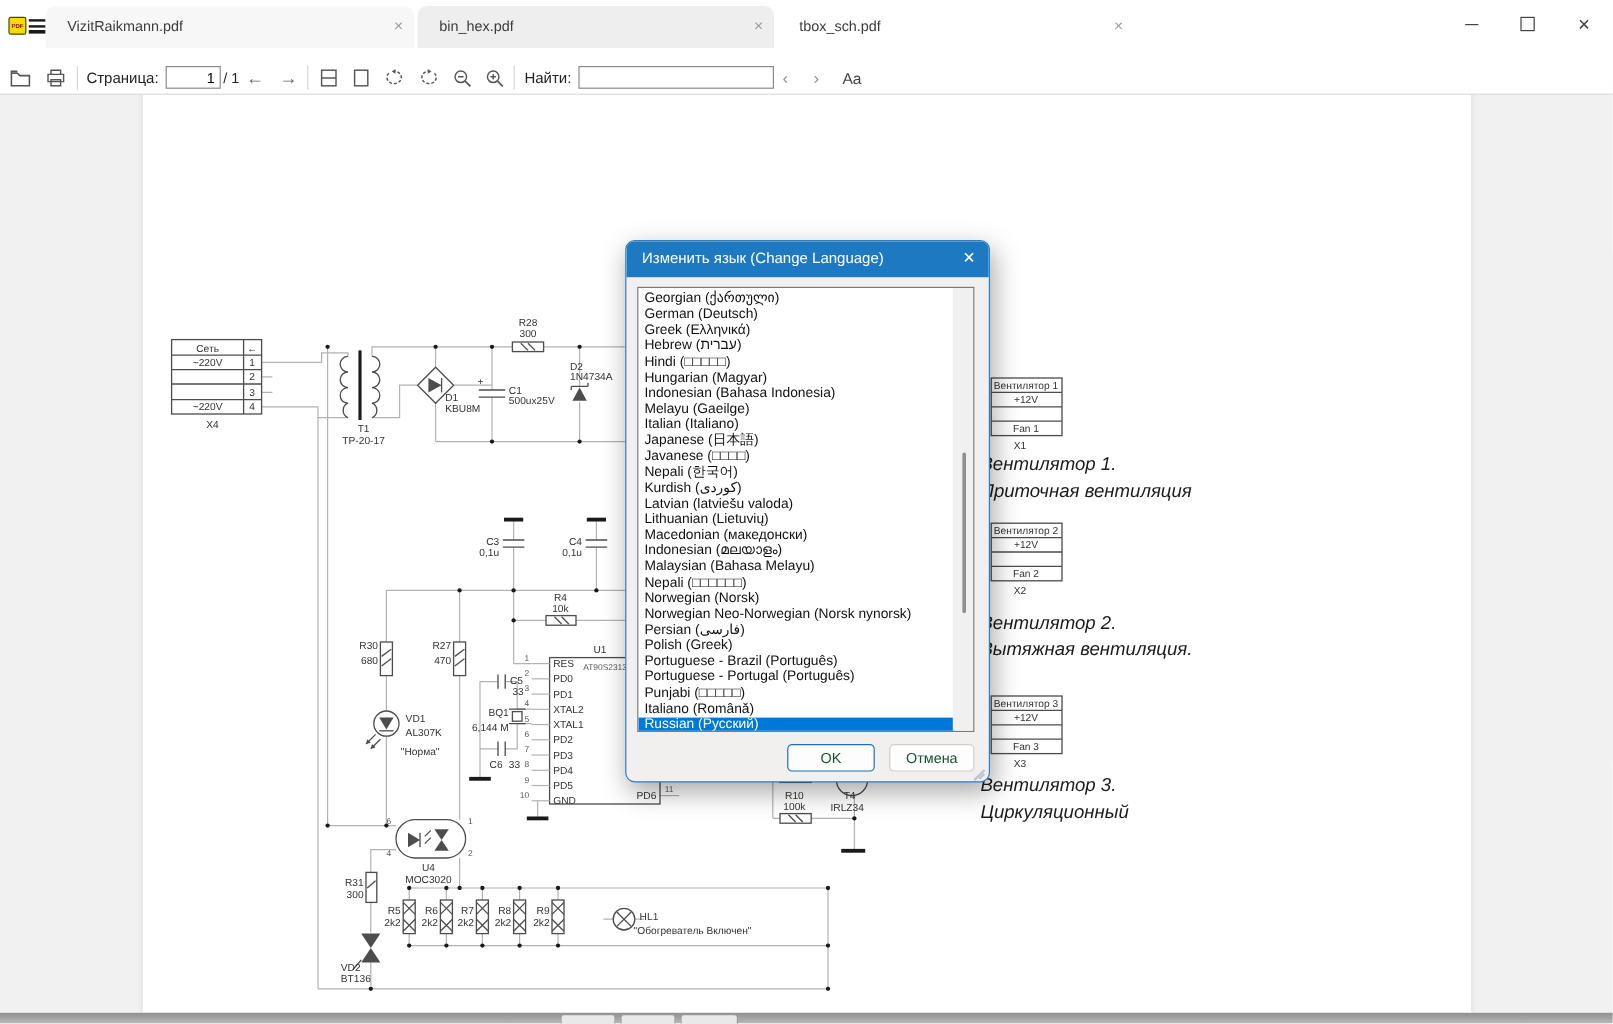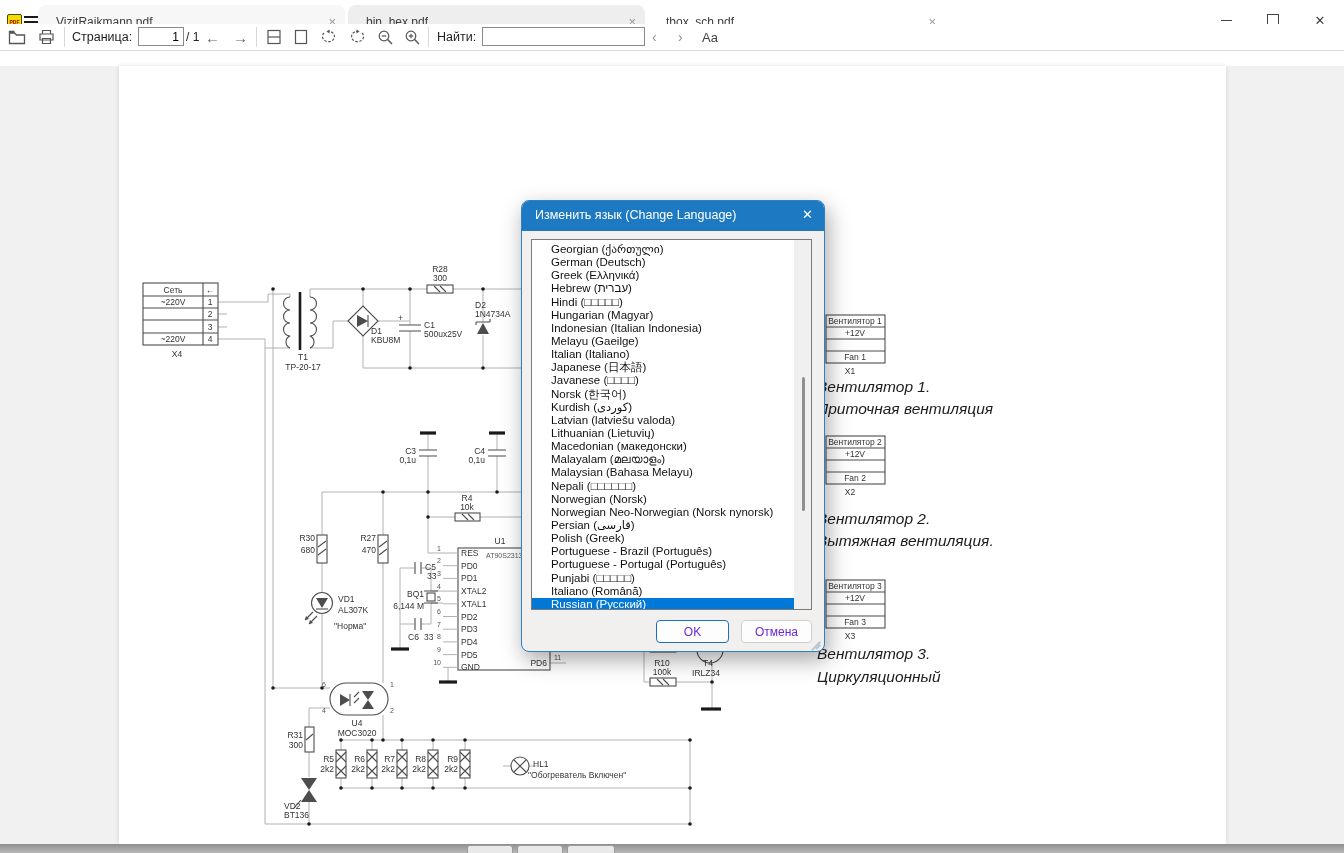--- a/index.html
+++ b/index.html
@@ -18,21 +18,21 @@
   .tab .t-close{position:absolute;right:9px;top:9px;font-size:13px;color:#9a9a9a;cursor:pointer}
   .tab1{left:38px;width:307px;background:#f7f7f7}
   .tab2{left:348px;width:297px;background:#eeeeee}
   .tab3{left:648px;width:297px;background:transparent}
   .wctl{position:absolute;top:0;width:40px;height:40px;display:flex;align-items:center;justify-content:center;color:#444}
   .wmin{left:1206px}.wmax{left:1253px}.wclose{left:1300px;font-size:13px}
   .wmin i{display:block;width:11px;height:0;border-top:1.4px solid #444}
   .wmax i{display:block;width:10px;height:10px;border:1.3px solid #444}
 
   
-  .toolbar{position:absolute;left:0;top:24px;width:1344px;height:26px;background:#fff;
+  .toolbar{position:absolute;left:0;top:52px;width:1344px;height:26px;background:#fff;
            border-bottom:1px solid #dadada;z-index:5;font-size:12.5px;color:#222}
   .tb{position:absolute;top:0;height:26px;display:flex;align-items:center}
   .tb svg{display:block}
   .tsep{position:absolute;top:3px;width:1px;height:20px;background:#d8d8d8}
   .tb-arrow{font-size:15px;color:#666}
   .pageinput{width:38px;height:17px;border:1px solid #8a8a8a;font-size:12px;text-align:right;
              padding:0 4px 0 2px;font-family:"Liberation Sans",sans-serif}
   .findinput{width:155px;height:17px;border:1px solid #8a8a8a;font-size:12px;padding:0 3px;
              font-family:"Liberation Sans",sans-serif}
   .chev{font-size:14px;color:#8f8f8f}
@@ -53,26 +53,26 @@
   
   .dialog{position:absolute;left:521px;top:200px;width:302px;height:450px;z-index:10;
           background:#f1f0ef;border:1px solid #2f7fc1;border-radius:8px;overflow:hidden;
           box-shadow:3px 8px 22px rgba(0,0,0,.35)}
   .dlg-title{position:absolute;left:0;top:0;width:100%;height:30px;background:#1d7ac2;cursor:default}
   .dlg-title .txt{position:absolute;left:13px;top:7px;font-size:12.5px;color:#fff;white-space:nowrap}
   .dlg-title .x{position:absolute;right:11px;top:6px;font-size:13px;color:#fff;cursor:pointer}
   .listbox{position:absolute;left:9px;top:38px;width:281px;height:371px;background:#fff;
            border:1px solid #7a7a7a;overflow:hidden;box-sizing:border-box}
   .lang-items{position:absolute;left:0;top:3px;width:100%}
-  .lang-item{height:13.15px;line-height:13.2px;font-size:11.5px;color:#111;padding-left:19px;
+  .lang-item{height:13.15px;line-height:13.2px;font-size:11.5px;color:#111;padding-left:5px;
              white-space:nowrap;font-family:"Liberation Sans","DejaVu Sans",sans-serif}
   .lang-item.selected{background:#0078d7;color:#fff;width:calc(100% - 20px)}
   .lb-scroll{position:absolute;right:0;top:0;width:17px;height:100%;background:#f0f0f0}
   .lb-thumb{position:absolute;left:8px;top:137px;width:3px;height:134px;background:#8f8f8f;border-radius:2px}
-  .dbtn{position:absolute;height:23px;background:#fdfdfd;border-radius:4px;font-size:12px;color:#6d28d9;
+  .dbtn{position:absolute;height:23px;background:#fdfdfd;border-radius:4px;font-size:12px;color:#14532d;
         display:flex;align-items:center;justify-content:center;cursor:pointer;box-sizing:border-box}
   .btn-ok{left:134px;top:419px;width:73px;border:1.5px solid #1a6fc0}
   .btn-cancel{left:219px;top:419px;width:71px;border:1px solid #cfcfcf}
   .grip{position:absolute;right:2px;bottom:2px;width:12px;height:12px}
   .grip i{position:absolute;background:#b9c6d2;height:1.5px;transform:rotate(-45deg)}
   .grip i.g1{width:12px;left:0;top:8px}.grip i.g2{width:6px;left:5px;top:9px}
 
   
   .wire{stroke:#b2b2b2;stroke-width:1;fill:none}
   .comp{stroke:#4d4d4d;stroke-width:1.1;fill:none}
@@ -516,31 +516,31 @@
     <span class="x">✕</span>
   </div>
   <div class="listbox">
     <div class="lang-items">
         <div class="lang-item">Georgian (ქართული)</div>
         <div class="lang-item">German (Deutsch)</div>
         <div class="lang-item">Greek (Ελληνικά)</div>
         <div class="lang-item">Hebrew (עברית)</div>
         <div class="lang-item">Hindi (□□□□□)</div>
         <div class="lang-item">Hungarian (Magyar)</div>
-        <div class="lang-item">Indonesian (Italian Indonesia)</div>
+        <div class="lang-item">Indonesian (Bahasa Indonesia)</div>
         <div class="lang-item">Melayu (Gaeilge)</div>
         <div class="lang-item">Italian (Italiano)</div>
         <div class="lang-item">Japanese (日本語)</div>
         <div class="lang-item">Javanese (□□□□)</div>
-        <div class="lang-item">Norsk (한국어)</div>
+        <div class="lang-item">Nepali (한국어)</div>
         <div class="lang-item">Kurdish (کوردی)</div>
         <div class="lang-item">Latvian (latviešu valoda)</div>
         <div class="lang-item">Lithuanian (Lietuvių)</div>
         <div class="lang-item">Macedonian (македонски)</div>
-        <div class="lang-item">Malayalam (മലയാളം)</div>
+        <div class="lang-item">Indonesian (മലയാളം)</div>
         <div class="lang-item">Malaysian (Bahasa Melayu)</div>
         <div class="lang-item">Nepali (□□□□□□)</div>
         <div class="lang-item">Norwegian (Norsk)</div>
         <div class="lang-item">Norwegian Neo-Norwegian (Norsk nynorsk)</div>
         <div class="lang-item">Persian (فارسی)</div>
         <div class="lang-item">Polish (Greek)</div>
         <div class="lang-item">Portuguese - Brazil (Português)</div>
         <div class="lang-item">Portuguese - Portugal (Português)</div>
         <div class="lang-item">Punjabi (□□□□□)</div>
         <div class="lang-item">Italiano (Română)</div>

